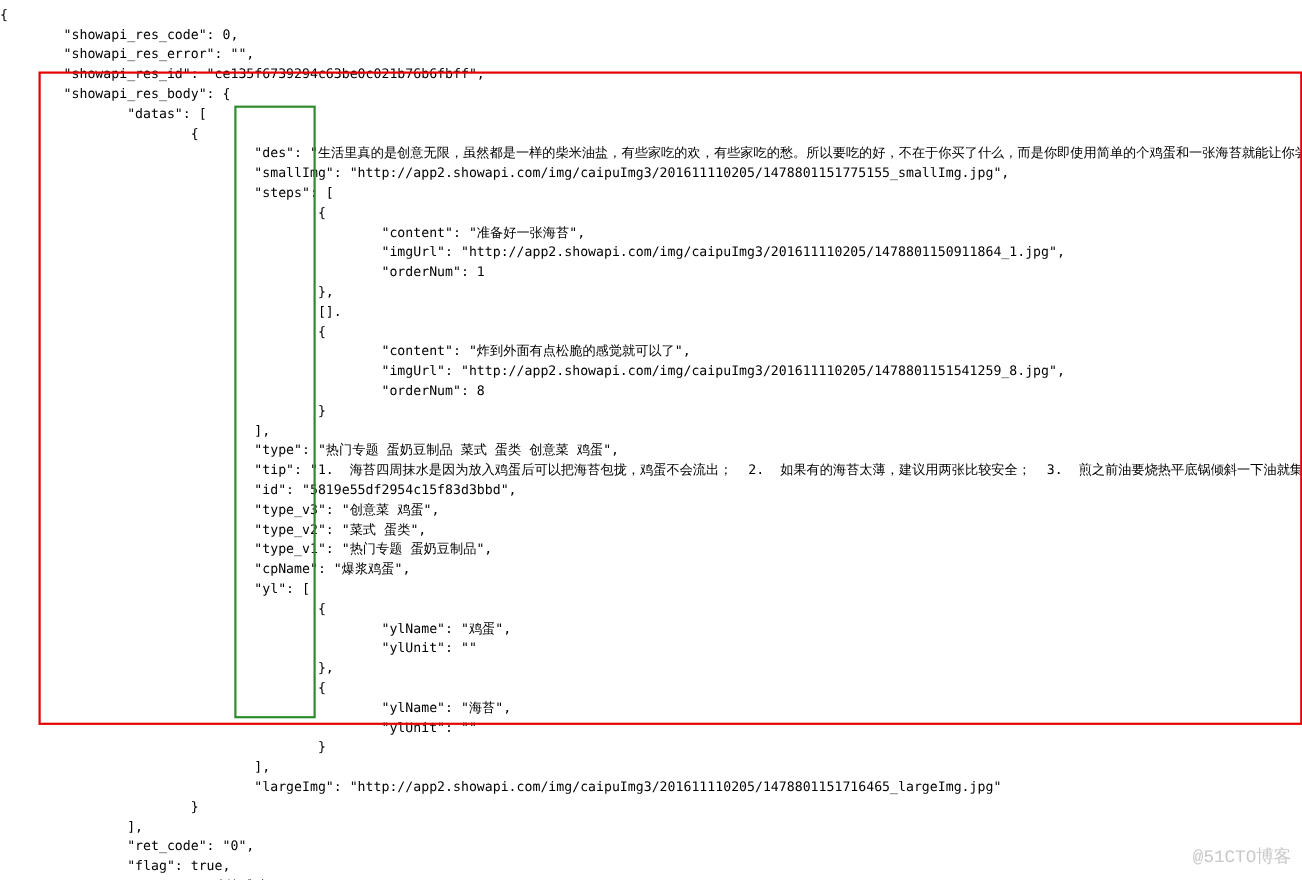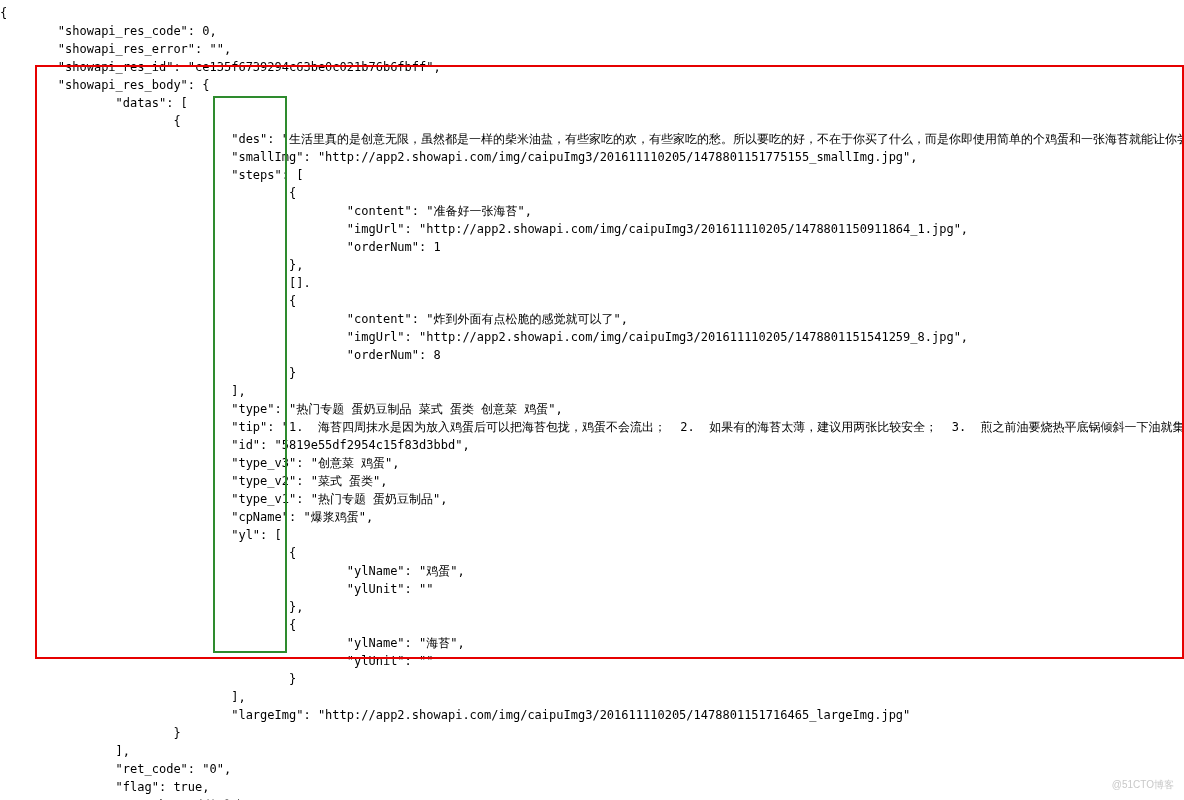--- a/index.html
+++ b/index.html
@@ -45,22 +45,22 @@
     left: 213px;
     width: 70px;
     height: 553px;
     pointer-events: none;
   }
   .watermark {
     position: absolute;
     right: 10px;
     bottom: 8px;
     color: #c8c8c8;
-    font-size: 10px;
-    font-family: Liberation Sans, sans-serif;
+    font-size: 16px;
+    font-family: Liberation Mono, monospace;
   }
 </style>
 </head>
 <body>
 
 <div class="page">
 
   <div class="content">
     <pre>{</pre>
     <pre>        "showapi_res_code": 0,</pre>

